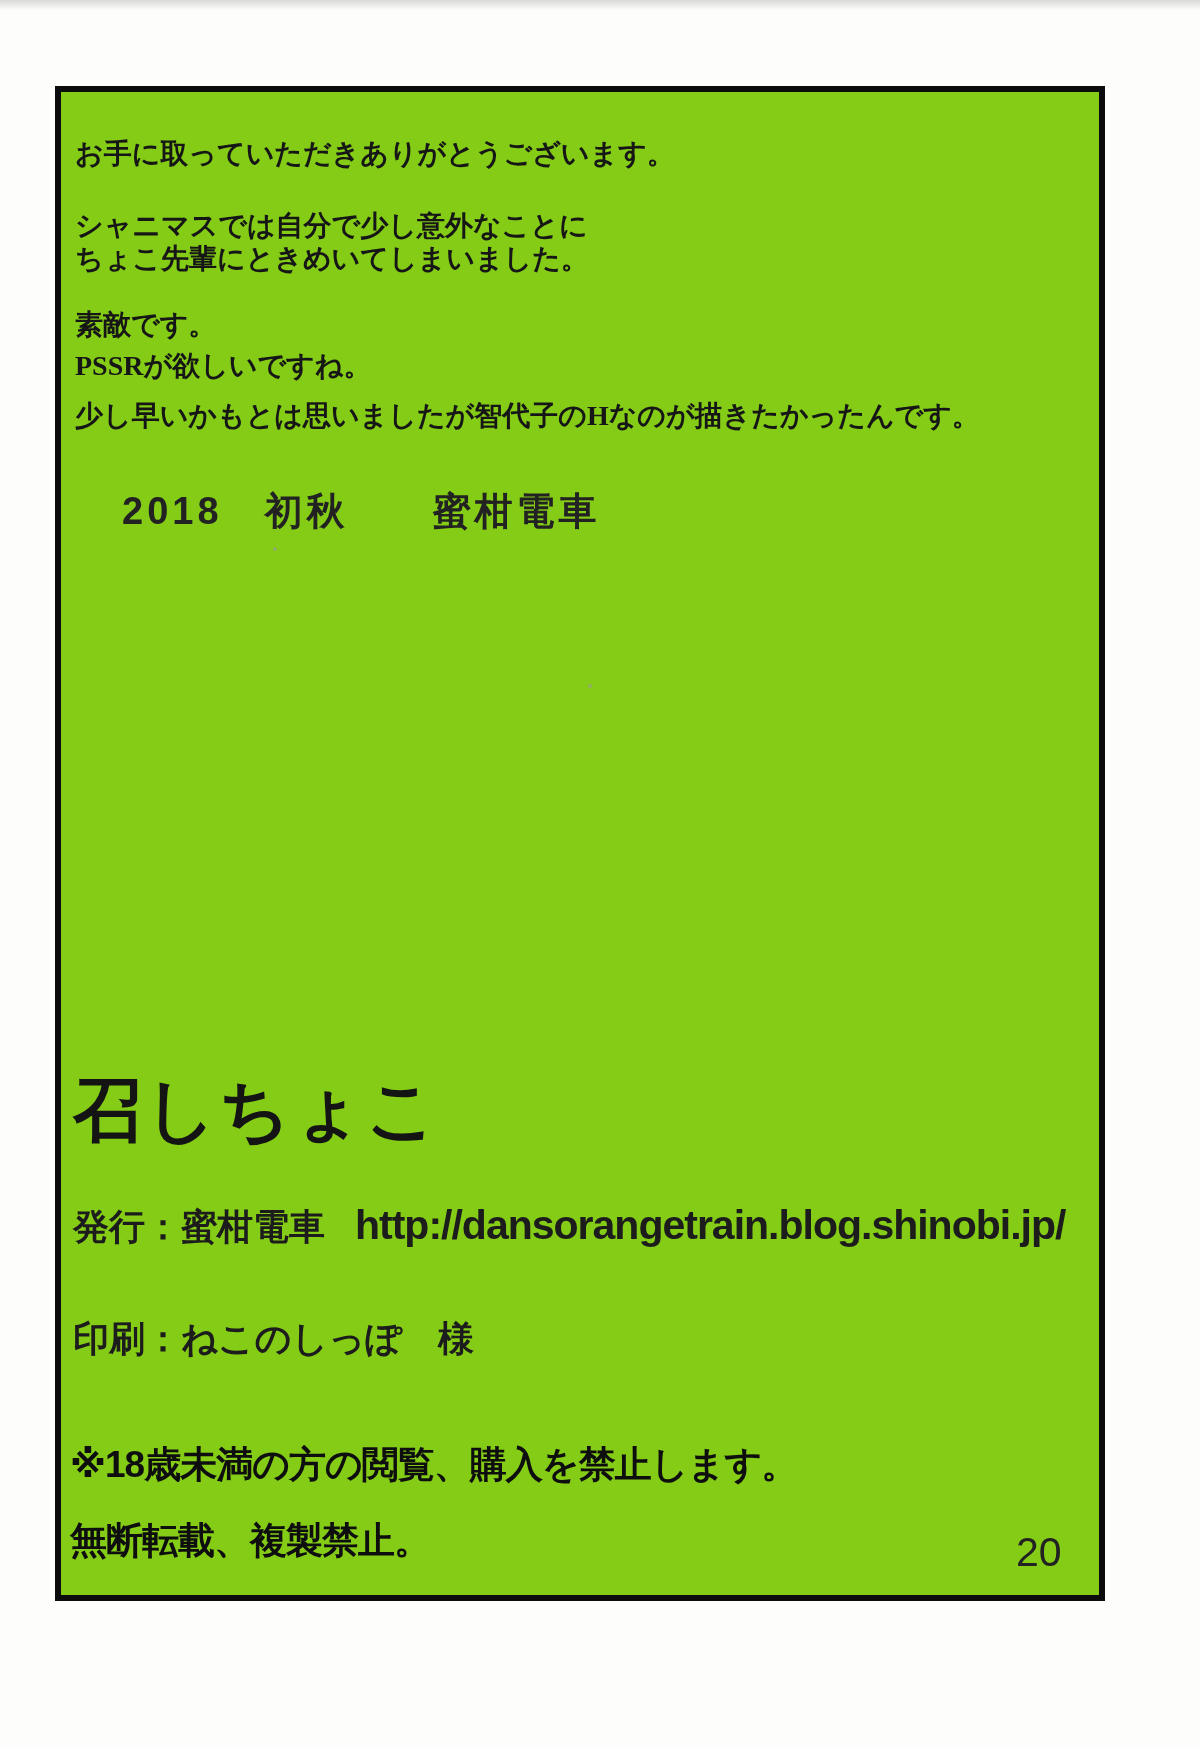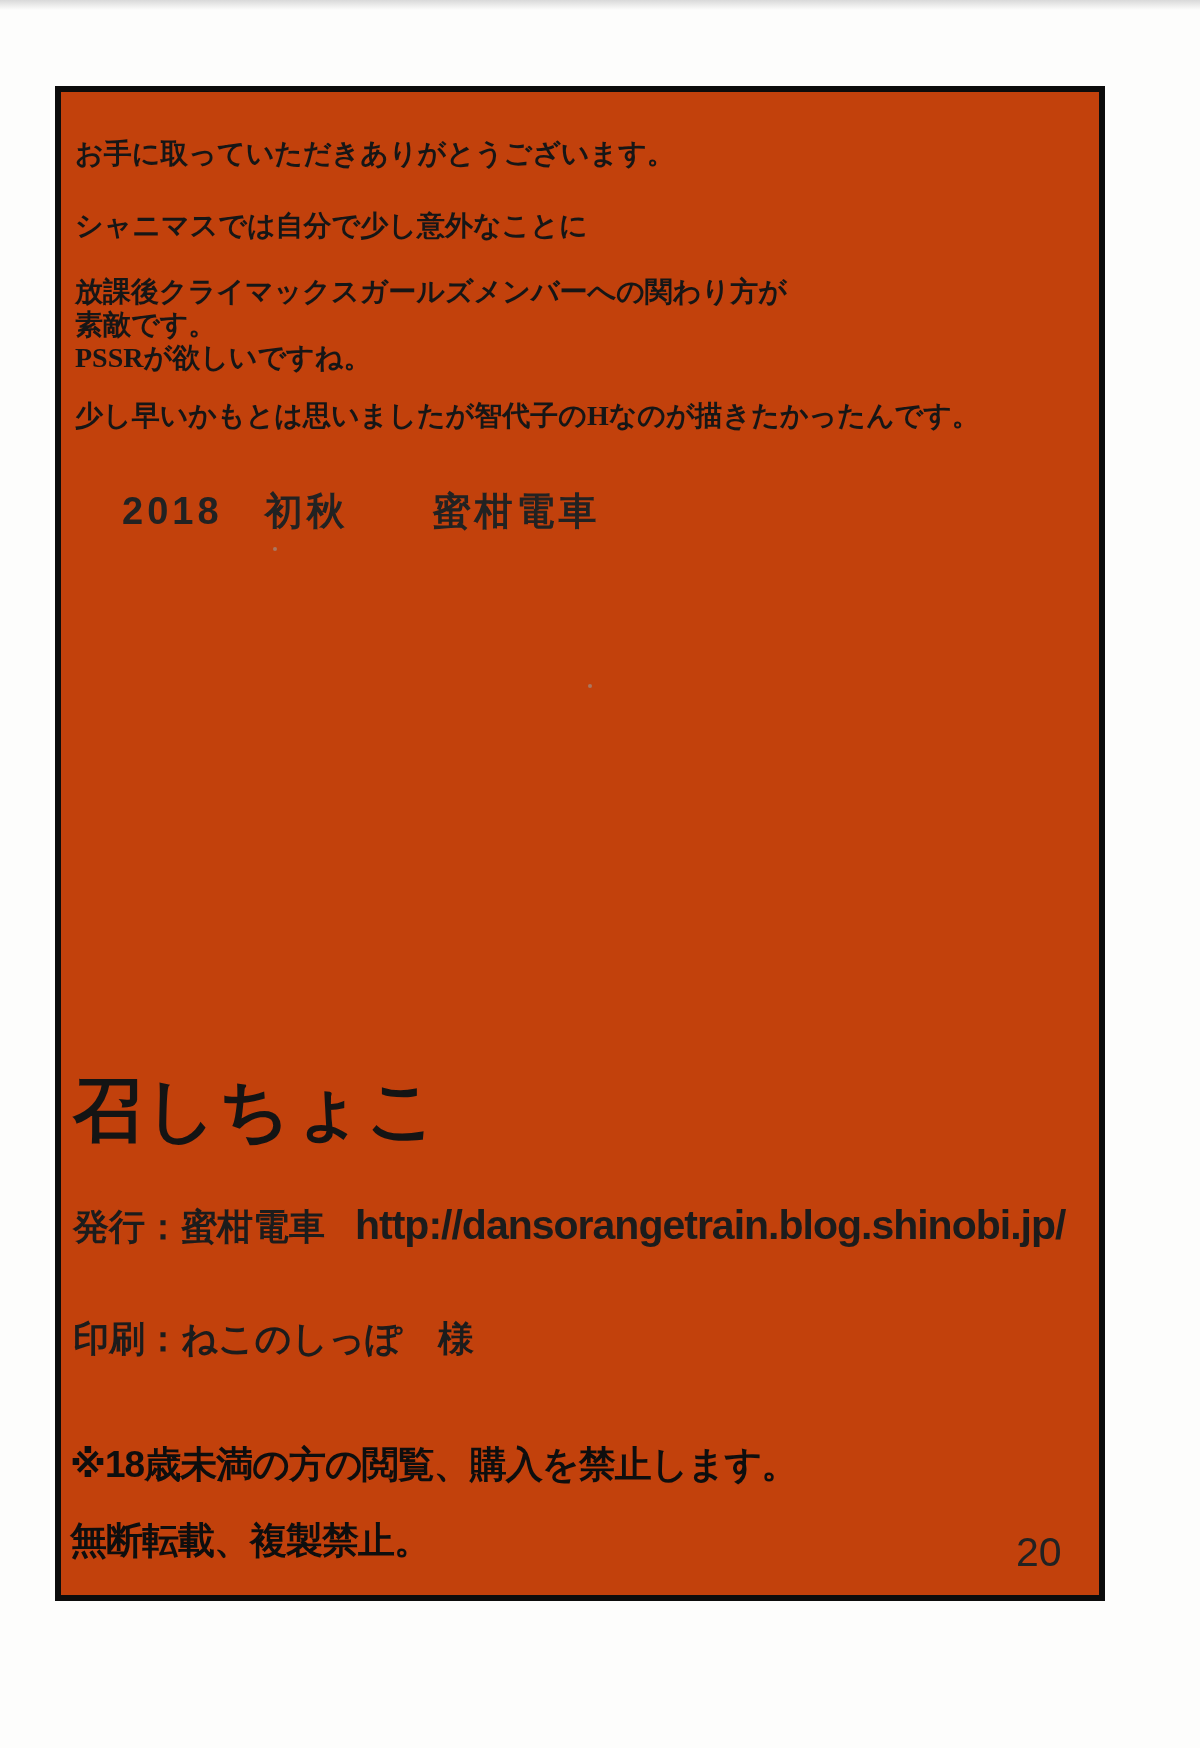--- a/index.html
+++ b/index.html
@@ -13,21 +13,21 @@
   }
   .scan-edge-top{
     position:absolute;left:0;top:0;width:1200px;height:10px;
     background:linear-gradient(to bottom,#d9d9d9,rgba(255,255,255,0));
   }
   .frame{
     position:absolute;left:55px;top:86px;
     width:1050px;height:1515px;
     border:6px solid #0c0c0c;
     box-sizing:border-box;
-    background:#c2410c;
+    background:#84cc16;
   }
   .t{position:absolute;white-space:pre;line-height:1.15;}
   .body-text{
     font-family:"Liberation Serif","DejaVu Serif",serif;
     font-size:28px;font-weight:600;color:#161616;
   }
   .msg-line{height:33px;}
   .date-line{
     font-size:38px;font-weight:600;letter-spacing:4px;color:#222;margin-left:45px;
   }
@@ -56,23 +56,23 @@
 
 <div class="page">
 
   <div class="scan-edge-top"></div>
 
   <div class="frame">
 
     <div class="t body-text" style="left:14px;top:46px;">お手に取っていただきありがとうございます。</div>
 
     <div class="t body-text msg-line" style="left:14px;top:118px;">シャニマスでは自分で少し意外なことに</div>
-    <div class="t body-text msg-line" style="left:14px;top:184px;">放課後クライマックスガールズメンバーへの関わり方が</div>
+    <div class="t body-text msg-line" style="left:14px;top:151px;">ちょこ先輩にときめいてしまいました。</div>
     <div class="t body-text msg-line" style="left:14px;top:217px;">素敵です。</div>
-    <div class="t body-text msg-line" style="left:14px;top:250px;">PSSRが欲しいですね。</div>
+    <div class="t body-text msg-line" style="left:14px;top:258px;">PSSRが欲しいですね。</div>
 
     <div class="t body-text" style="left:14px;top:308px;">少し早いかもとは思いましたが智代子のHなのが描きたかったんです。</div>
 
     <div class="t date-line" style="left:16px;top:398px;">2018　初秋　　蜜柑電車</div>
 
     <div class="speck" style="left:212px;top:455px;"></div>
     <div class="speck" style="left:527px;top:592px;"></div>
 
     <div class="t doujin-title" style="left:12px;top:978px;">召しちょこ</div>
 

